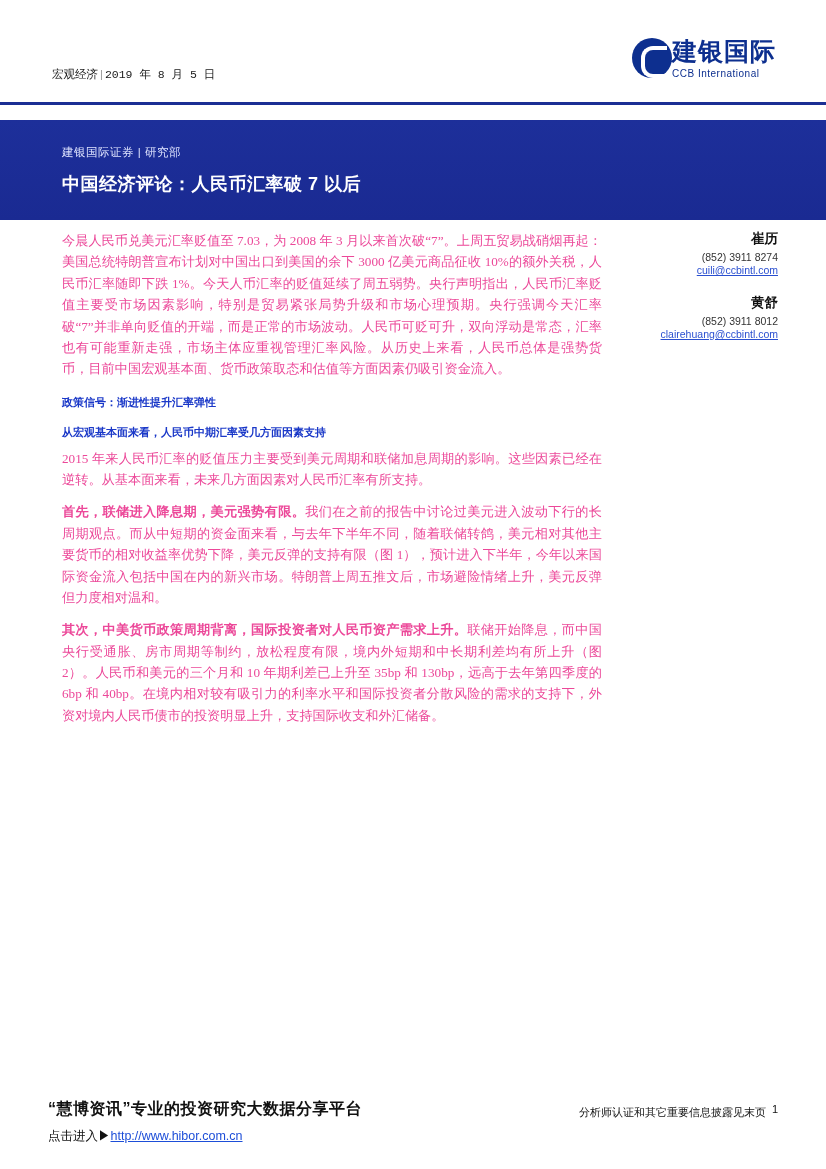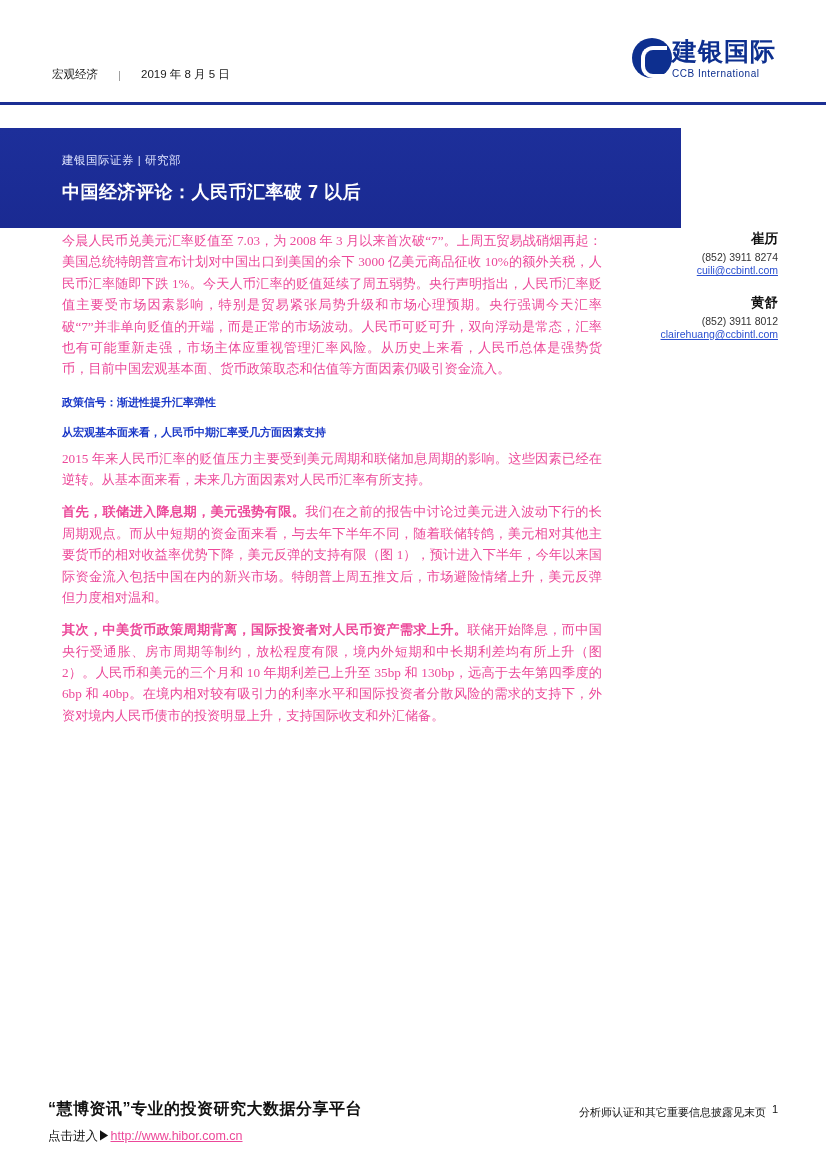--- a/index.html
+++ b/index.html
@@ -63,40 +63,40 @@
     font-family: "Liberation Sans", sans-serif;
     font-size: 10px;
     color: #0d2f8f;
     letter-spacing: 0.5px;
     margin-top: 2px;
   }
   .header-meta {
     position: absolute;
     left: 52px;
     top: 67px;
-    font-family: Liberation Sans, sans-serif;
+    font-family: Liberation Mono, monospace;
     font-size: 11.5px;
     color: #1a1a1a;
     display: flex;
     align-items: center;
-    gap: 20px;
+    gap: 0;
   }
   .header-meta .sep { color: #999; }
   .header-rule {
     position: absolute;
     left: 0; top: 102px;
     width: 826px; height: 3px;
     background: #1b2f94;
   }
 
   
   .title-band {
     position: absolute;
-    left: 0; top: 128px;
-    width: 681px;
+    left: 0; top: 120px;
+    width: 826px;
     height: 100px;
     background: #1d2f9a;
     background: linear-gradient(180deg,#1d2f9a 0%, #1a2a92 100%);
   }
   .band-sub {
     position: absolute;
     left: 62px; top: 25px;
     font-family: "Liberation Sans", sans-serif;
     font-size: 11.5px;
     color: #dfe4ff;
@@ -198,21 +198,21 @@
     letter-spacing: 0.5px;
   }
   .promo-quote { color: #111; }
   .promo-brand { color: #111; }
   .promo-line2 {
     margin-top: 8px;
     font-size: 12.5px;
     color: #111;
   }
   .promo-url {
-    color: #ec4899;
+    color: #1d4ed8;
     text-decoration: underline;
     cursor: pointer;
   }
   .footer-right {
     position: absolute;
     right: 60px; top: 14px;
     font-family: "Liberation Sans", sans-serif;
     font-size: 11px;
     color: #111;
   }

